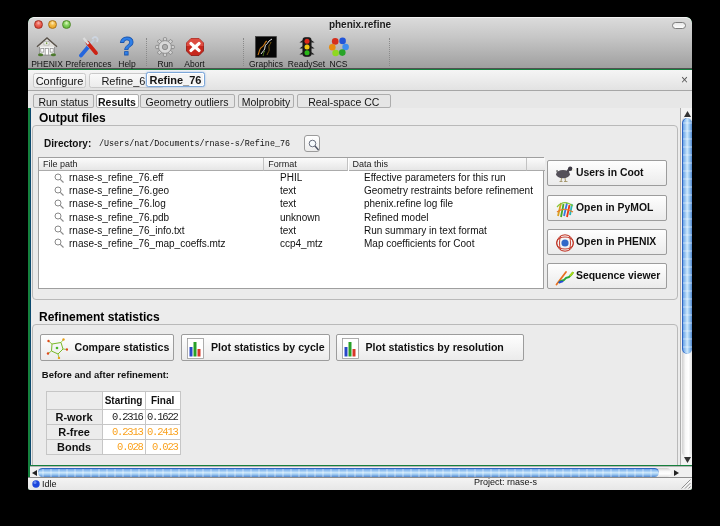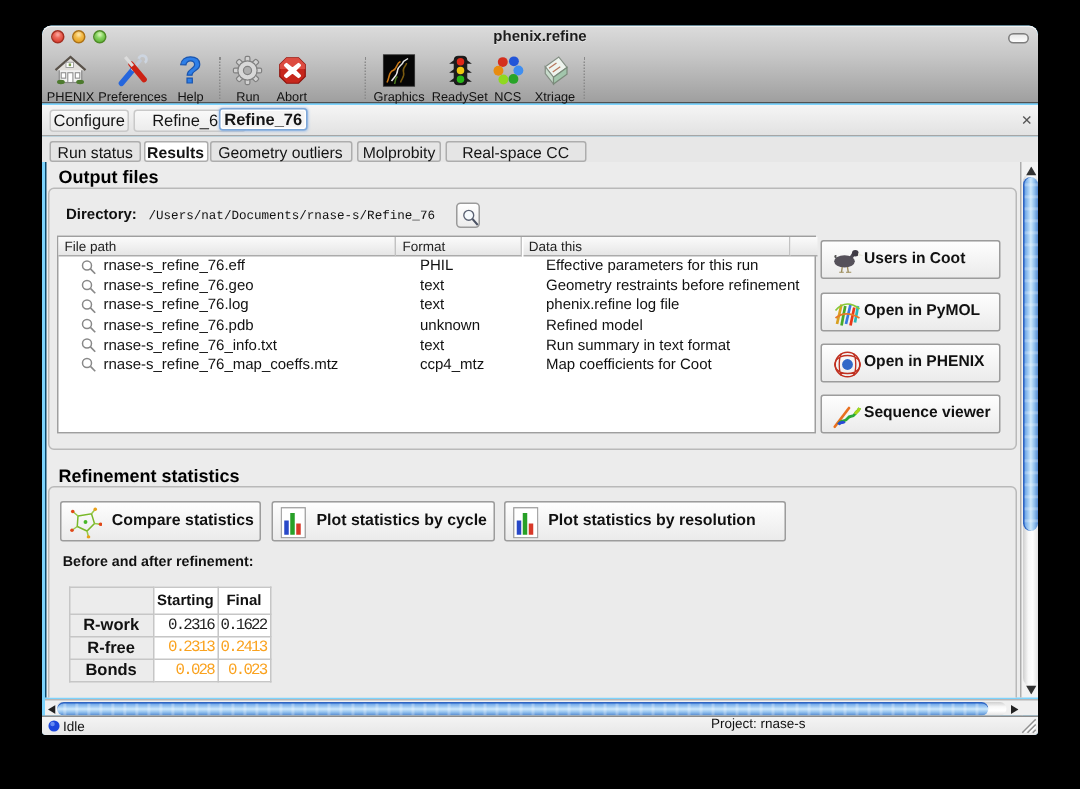--- a/index.html
+++ b/index.html
@@ -1,18 +1,18 @@
 <!DOCTYPE html>
 <html><head>
 <meta charset="utf-8">
 <style>
 html,body{margin:0;padding:0;background:#000;width:720px;height:526px;overflow:hidden;}
 *{box-sizing:border-box;}
 body{font-family:"Liberation Sans",sans-serif;}
-#win{position:absolute;left:28px;top:16.5px;width:664px;height:473.5px;border-radius:6px 6px 2.5px 2.5px;background:#7dd3fc;overflow:hidden;}
+#win{position:absolute;left:28px;top:16.5px;width:664px;height:473.5px;border-radius:6px 6px 2.5px 2.5px;background:#15803d;overflow:hidden;}
 
 #hdr{position:absolute;left:0;top:0;width:100%;height:52px;background:linear-gradient(#dcdcdc,#c6c6c6 40%,#9f9f9f);border-bottom:1px solid #515151;border-radius:6px 6px 0 0;box-shadow:inset 0 1px 0 #f2f2f2;}
 .tl{position:absolute;top:3.5px;width:9.3px;height:9.3px;border-radius:50%;}
 #tl-r{left:5.5px;background:radial-gradient(circle at 50% 30%,#f8a49d 8%,#ee6a5c 35%,#d5392c 90%);border:0.5px solid #a52f22;}
 #tl-y{left:20px;background:radial-gradient(circle at 50% 30%,#fce3a3 8%,#f3bb49 40%,#e3a020 90%);border:0.5px solid #ac7218;}
 #tl-g{left:34px;background:radial-gradient(circle at 50% 30%,#d2f3af 8%,#86d461 40%,#5daf33 90%);border:0.5px solid #4e8b26;}
 #title{position:absolute;left:0;top:2px;width:100%;text-align:center;font-size:10px;font-weight:bold;color:#1c1c1c;text-shadow:0 1px 0 rgba(255,255,255,.5);}
 #pill{position:absolute;right:6px;top:5px;width:14px;height:7px;border:1px solid #7e7e7e;border-radius:4px;background:linear-gradient(#e8e8e8,#fdfdfd);}
 .tbi{position:absolute;top:19px;width:54px;height:33px;text-align:center;font-size:8.5px;color:#111;}
 .tbi svg{display:block;margin:0 auto;}
@@ -161,29 +161,20 @@
     <div class="tbi" style="left:283.5px;">
         <svg width="22" height="22" viewBox="0 0 22 22">
       <circle cx="7.2" cy="5.4" r="3.3" fill="#d42f1e"></circle>
       <circle cx="14.6" cy="4.9" r="3.3" fill="#2255d8"></circle>
       <circle cx="17.6" cy="11" r="3.3" fill="#3f8ef0"></circle>
       <circle cx="14.3" cy="16.6" r="3.3" fill="#28a428"></circle>
       <circle cx="7.6" cy="17" r="3.3" fill="#8fd820"></circle>
       <circle cx="4.3" cy="11.2" r="3.3" fill="#e88c10"></circle>
       </svg>
         <span class="lbl">NCS</span>
-      </div>
-    <div class="tbi" style="left:315px;">
-        <svg width="22" height="22" viewBox="0 0 22 22">
-      <path d="M4.5 8.5 L13.5 2 L19 9 L10 15.5 Z" fill="#eef4ee" stroke="#848f84" stroke-width="0.8"></path>
-      <path d="M4.5 8.5 L10 15.5 L10 20 L4.5 13 Z" fill="#c8dccc" stroke="#848f84" stroke-width="0.8"></path>
-      <path d="M10 15.5 L19 9 L19 13.5 L10 20 Z" fill="#a2c6ac" stroke="#7a8a7a" stroke-width="0.8"></path>
-      <path d="M7 9.5 L12 6 M9.5 12 L14.5 8.5" stroke="#b87a60" stroke-width="0.9" fill="none"></path>
-      </svg>
-        <span class="lbl">Xtriage</span>
       </div>
     <div class="tsep" style="left:118px;"></div>
     <div class="tsep" style="left:214.5px;"></div>
     <div class="tsep" style="left:361px;"></div>
   </div>
   <div id="tabs1">
     <div class="t1" style="left:5px;width:53px;">Configure</div>
     <div class="t1" style="left:61px;width:75px;">Refine_69</div>
     <div class="t1 sel" style="left:118px;width:59px;top:2.5px;">Refine_76</div>
     <div id="tclose">×</div>

